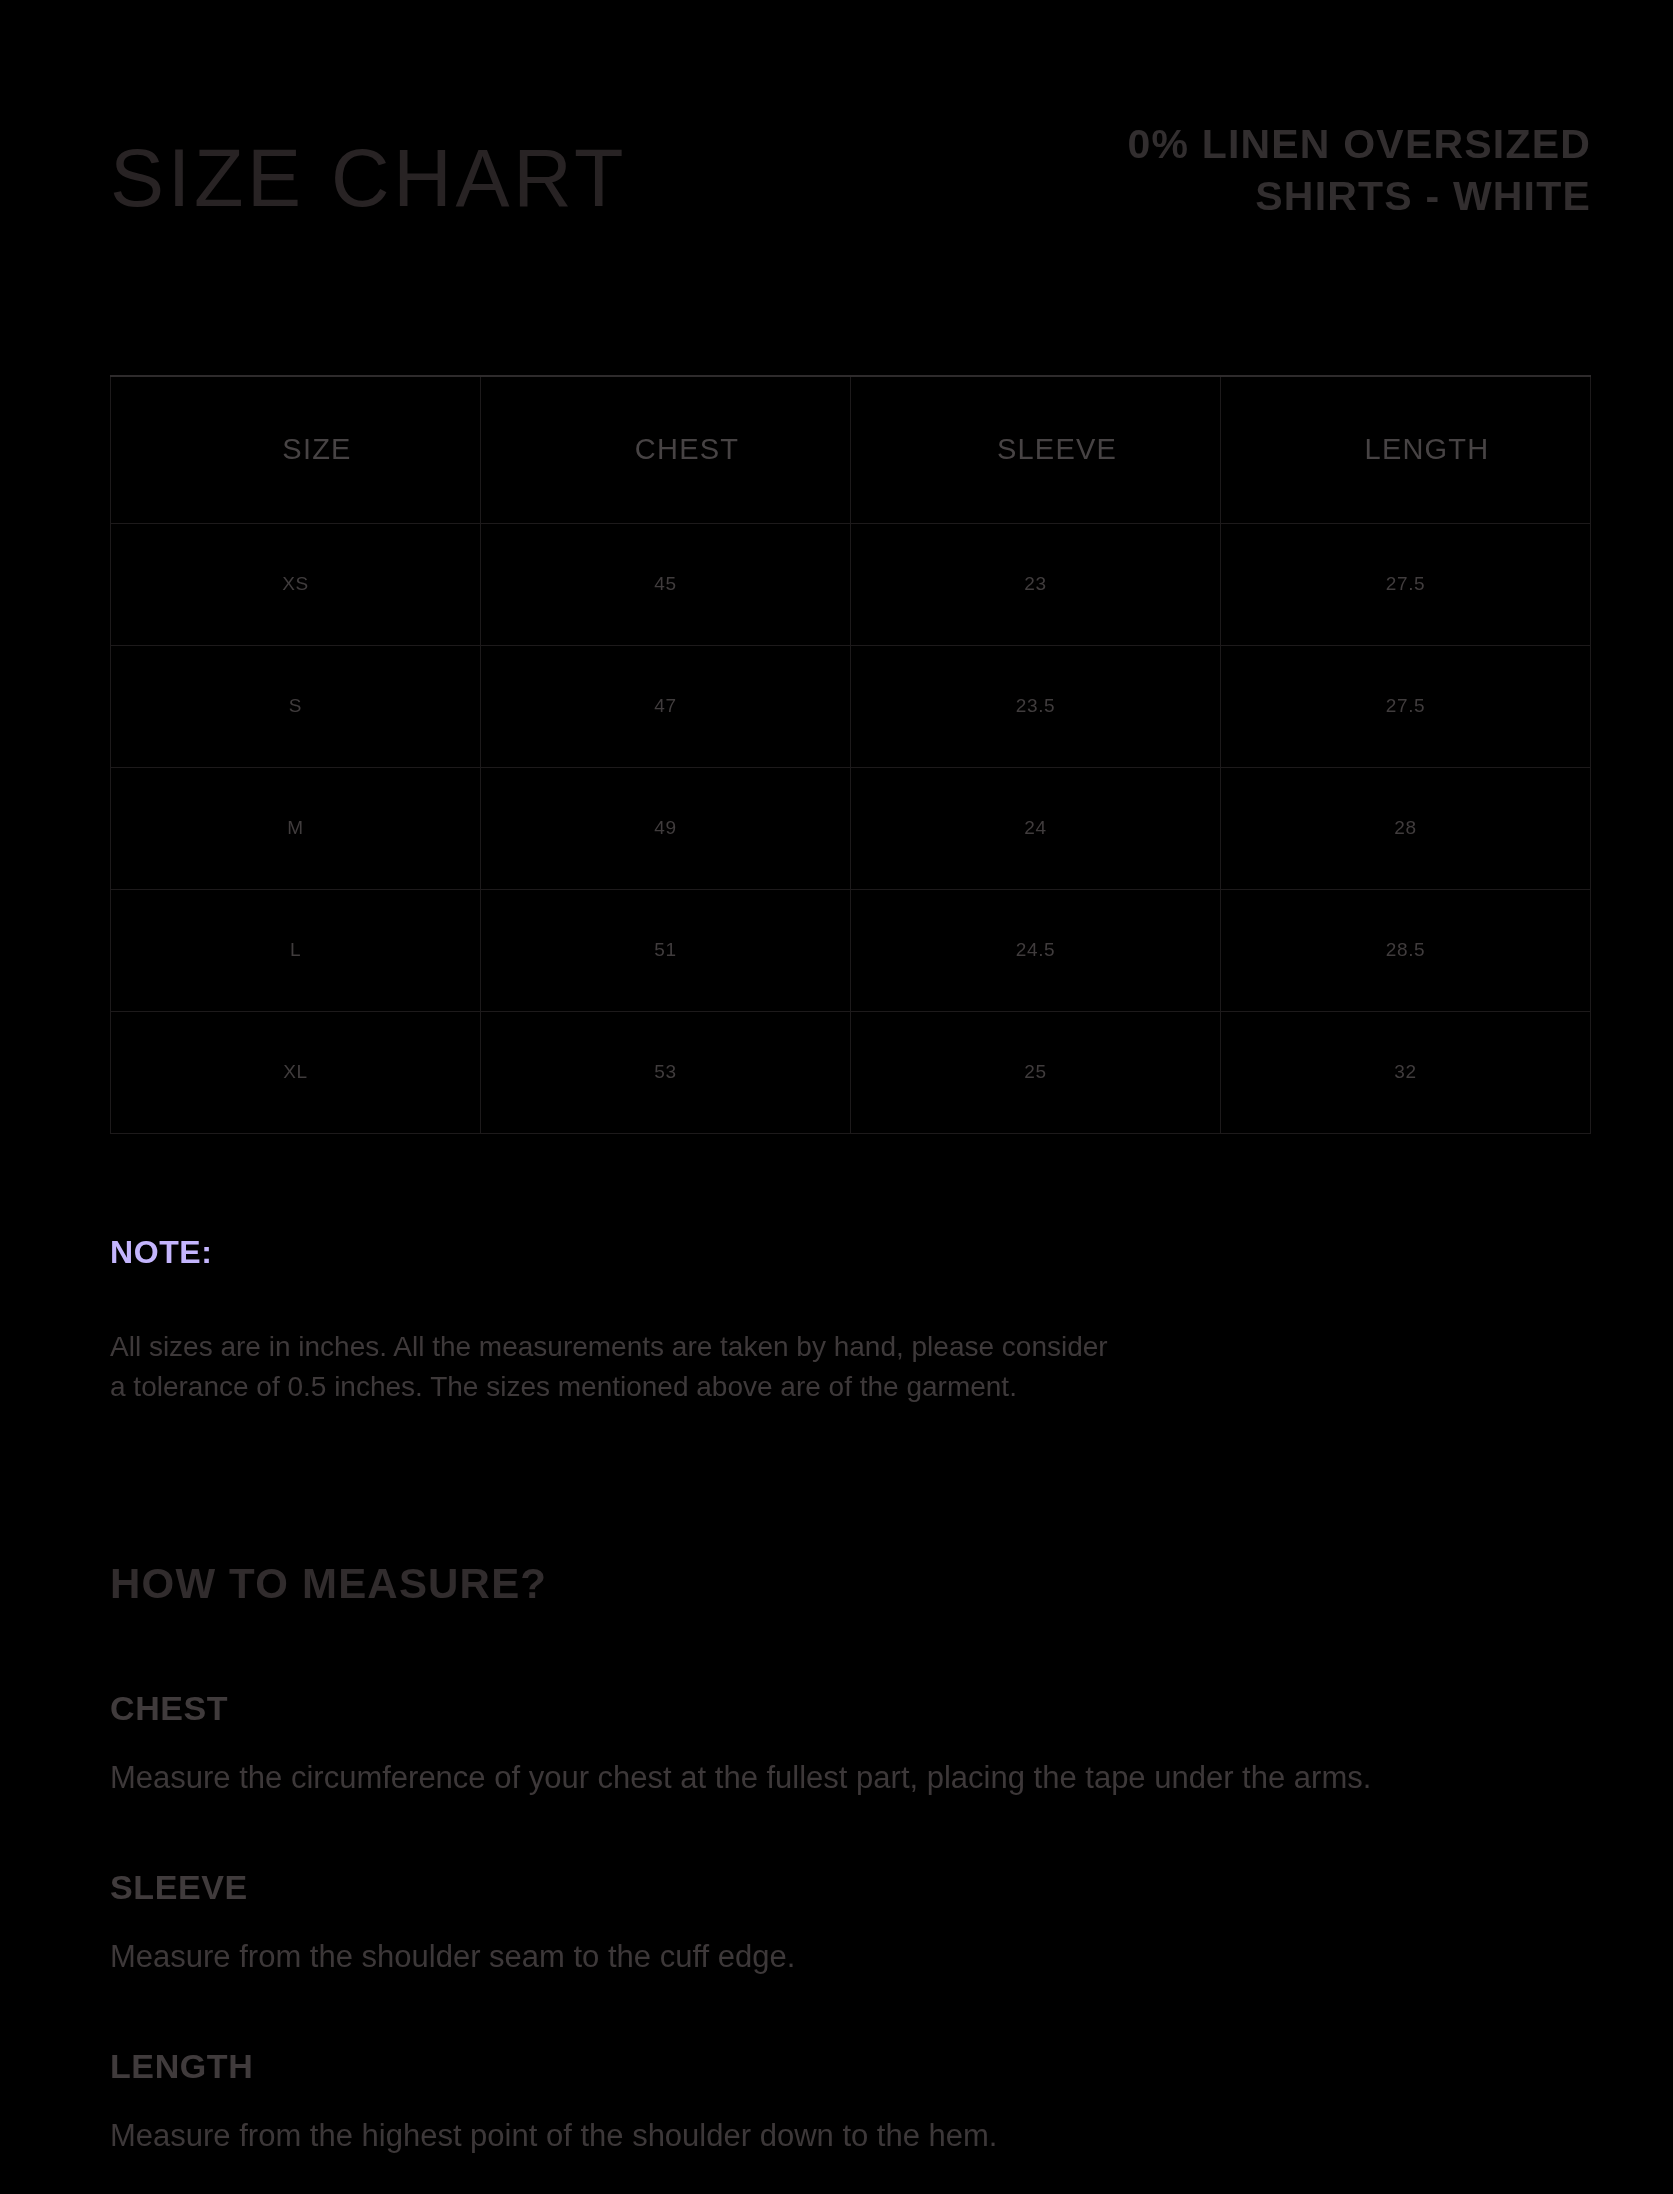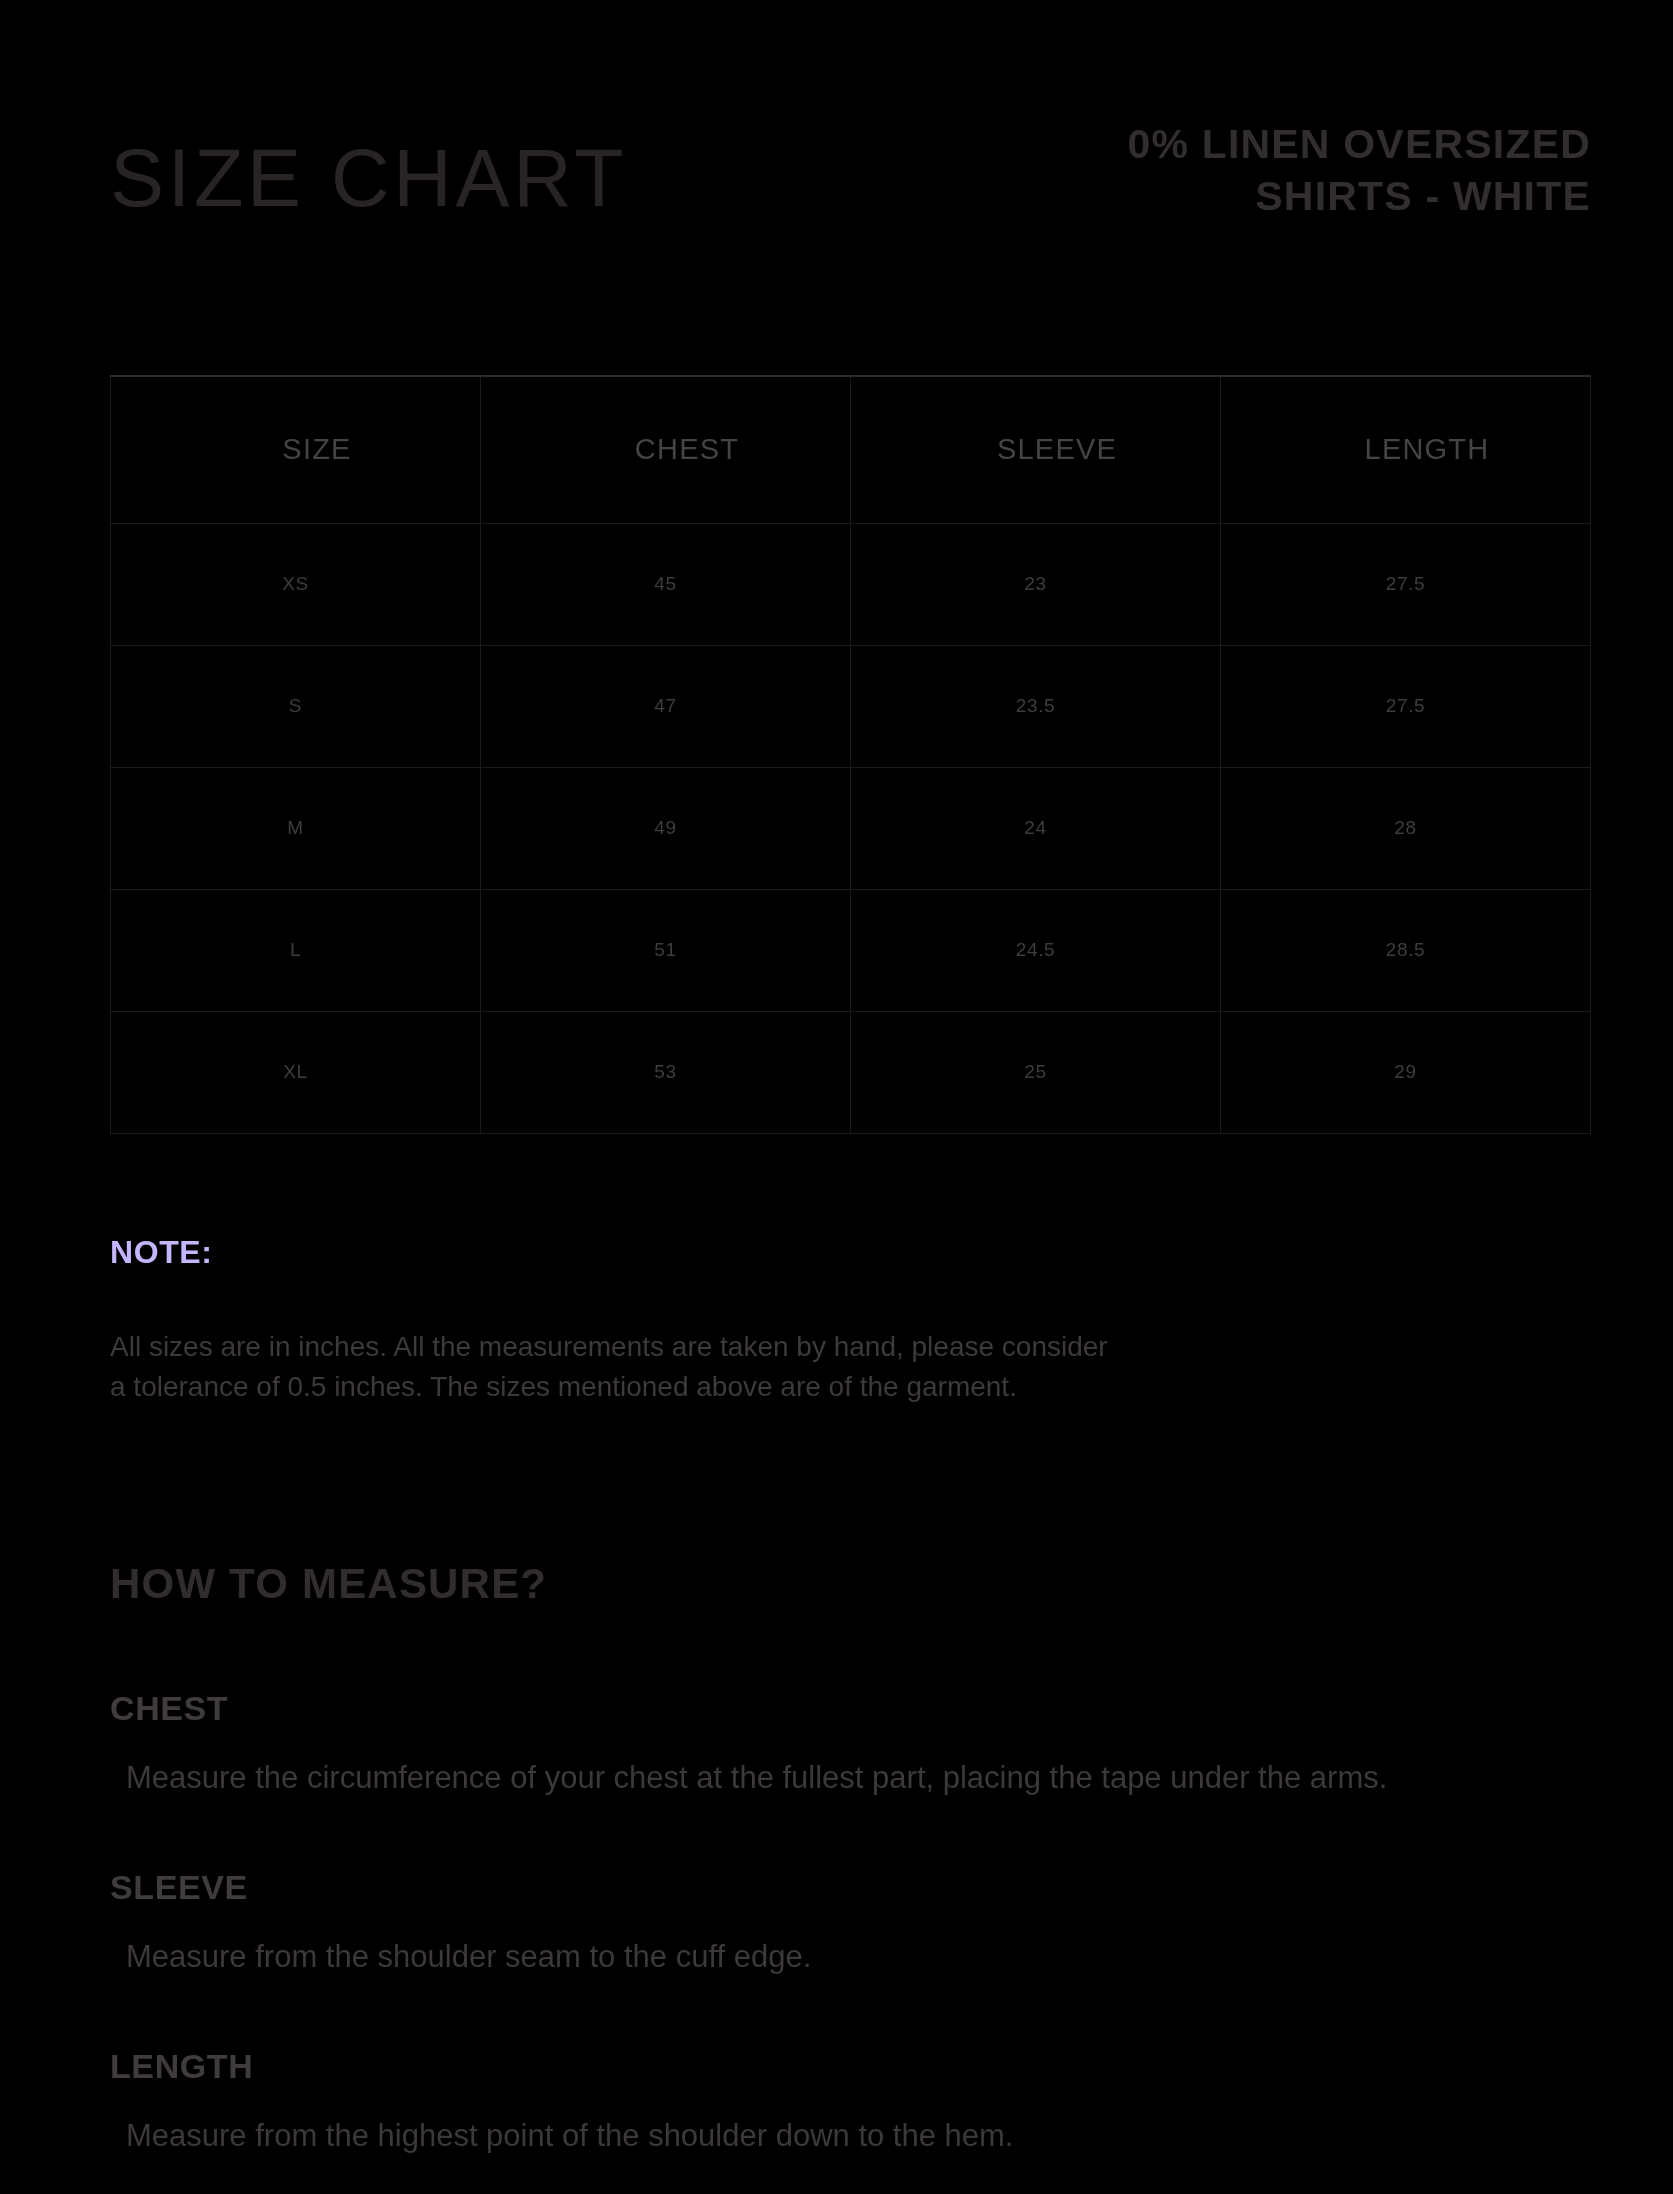--- a/index.html
+++ b/index.html
@@ -99,21 +99,21 @@
   .measure-item { margin-top: 72px; }
   .measure-item.first { margin-top: 81px; }
   .measure-label {
     margin: 0 0 31px 0;
     font-size: 34px;
     font-weight: 700;
     letter-spacing: 0.6px;
     color: #403b3c;
   }
   .measure-text {
-    margin: 16px;
+    margin: 0;
     font-size: 31px;
     line-height: 37px;
     color: #3d3839;
     white-space: nowrap;
   }
 </style>
 </head>
 <body>
 
 <div class="page">
@@ -158,21 +158,21 @@
         <tr>
           <td>L</td>
           <td>51</td>
           <td>24.5</td>
           <td>28.5</td>
         </tr>
         <tr>
           <td>XL</td>
           <td>53</td>
           <td>25</td>
-          <td>29</td>
+          <td>32</td>
         </tr>
       </tbody>
     </table>
 
     <div class="note-section">
       <h2 class="note-heading">NOTE:</h2>
       <div class="note-line">All sizes are in inches. All the measurements are taken by hand, please consider</div>
       <div class="note-line">a tolerance of 0.5 inches. The sizes mentioned above are of the garment.</div>
     </div>
 

